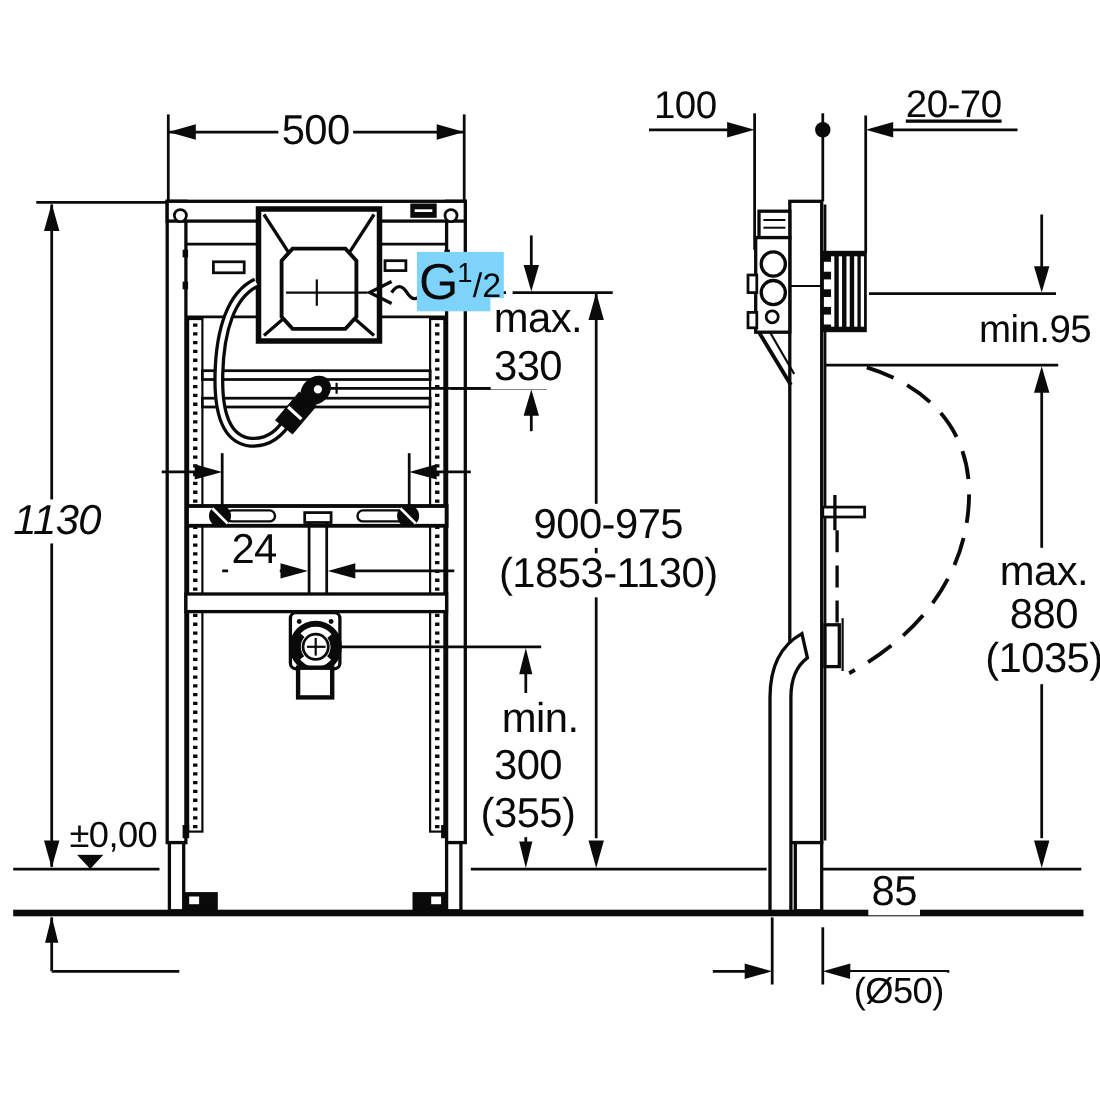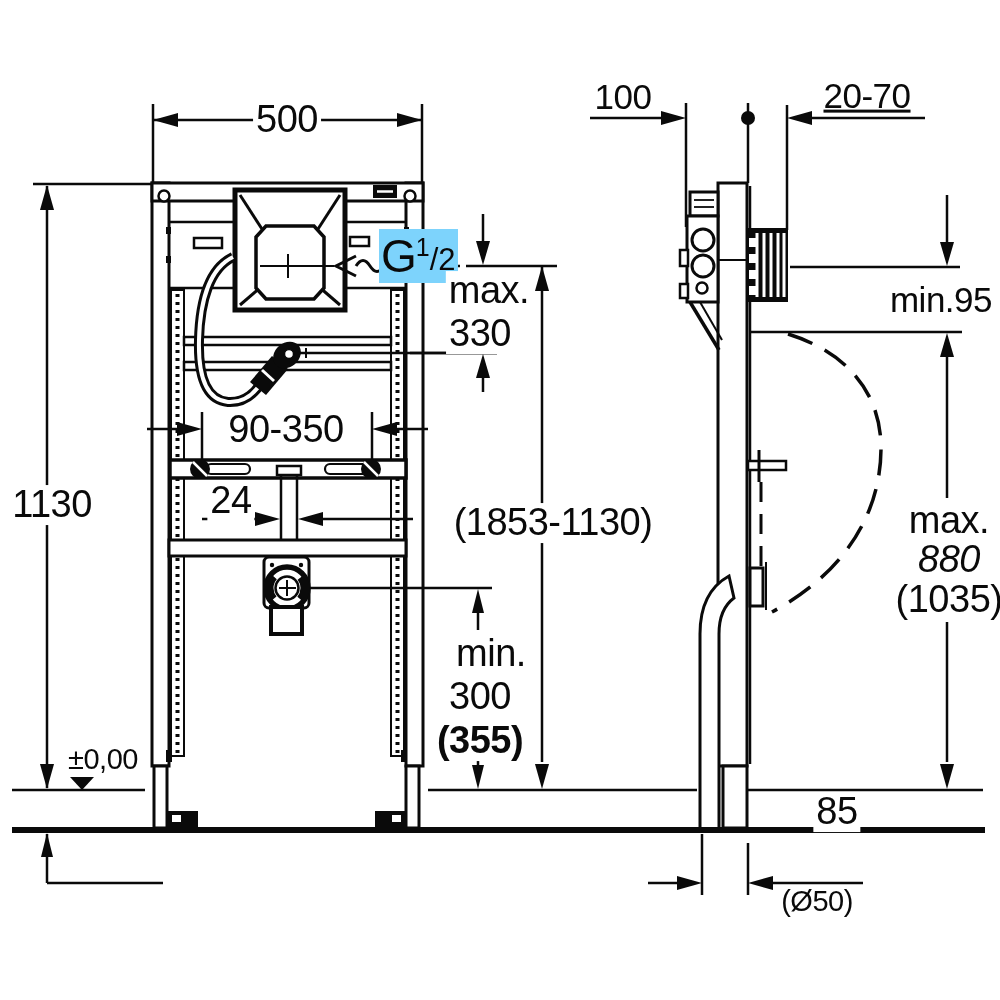--- a/index.html
+++ b/index.html
@@ -2,21 +2,21 @@
 <html><head>
 <meta charset="utf-8">
 <style>
   html,body{margin:0;padding:0;background:#fff;}
   .canvas{position:relative;width:1000px;height:1000px;background:#ffffff;overflow:hidden;
           font-family:"Liberation Sans", sans-serif;color:#0a0a0a;}
   .canvas svg{position:absolute;left:0;top:0;}
   .lbl{position:absolute;transform:translate(-50%,-50%);background:#ffffff;padding:0 3px;
        font-size:38px;line-height:1.05;white-space:nowrap;color:#0a0a0a;letter-spacing:-0.5px;}
   .sm{font-size:35px;}
-  .xs{font-size:29px;}
+  .xs{font-size:33px;}
   .thr{position:absolute;left:379px;top:229px;background:#7dd3fc;padding:0 2px;white-space:nowrap;}
   .thr .b{font-size:46px;letter-spacing:-1px;}
   .thr .n{font-size:25px;vertical-align:16px;}
   .thr .d{font-size:31px;vertical-align:2px;}
   
   .ln{stroke:#0a0a0a;fill:none;}
   .wh{stroke:#0a0a0a;fill:#ffffff;}
   .fl{fill:#0a0a0a;stroke:none;}
   .wl{stroke:#ffffff;fill:none;}
 </style>
@@ -291,33 +291,33 @@
 <div class="lbl sm" style="left:623px;top:97px;">100</div>
 <div class="lbl sm" style="left:867px;top:96px;text-decoration:underline;">20-70</div>
 
 <div class="thr"><span class="b">G</span><span class="n">1</span><span class="d">/2</span></div>
 
 <div class="lbl" style="left:489px;top:291px;">max.</div>
 <div class="lbl" style="left:480px;top:334px;">330</div>
 
 <div class="lbl sm" style="left:941px;top:300px;">min.95</div>
 
-<div class="lbl" style="left:52px;top:505px;">1130</div>
-
-<div class="lbl" style="left:286px;top:430px;">90-350</div>
+<div class="lbl" style="left:52px;top:474px;font-style:italic;">1130</div>
+
 <div class="lbl" style="left:231px;top:501px;">24</div>
 
+<div class="lbl" style="left:553px;top:478px;">900-975</div>
 <div class="lbl" style="left:553px;top:523px;">(1853-1130)</div>
 
 <div class="lbl" style="left:949px;top:521px;">max.</div>
-<div class="lbl" style="left:949px;top:560px;font-style:italic;">880</div>
+<div class="lbl" style="left:949px;top:560px;">880</div>
 <div class="lbl" style="left:949px;top:600px;">(1035)</div>
 
 <div class="lbl" style="left:478px;top:654px;margin-left:13px;">min.</div>
 <div class="lbl" style="left:480px;top:697px;">300</div>
-<div class="lbl" style="left:480px;top:741px;font-weight:bold;">(355)</div>
+<div class="lbl" style="left:480px;top:741px;">(355)</div>
 
 <div class="lbl xs" style="left:103px;top:759px;">±0,00</div>
 
-<div class="lbl" style="left:813px;top:812px;margin-left:24px;">85</div>
+<div class="lbl" style="left:813px;top:812px;">85</div>
 <div class="lbl xs" style="left:817px;top:901px;">(Ø50)</div>
 
 </div>
 
 </body></html>

